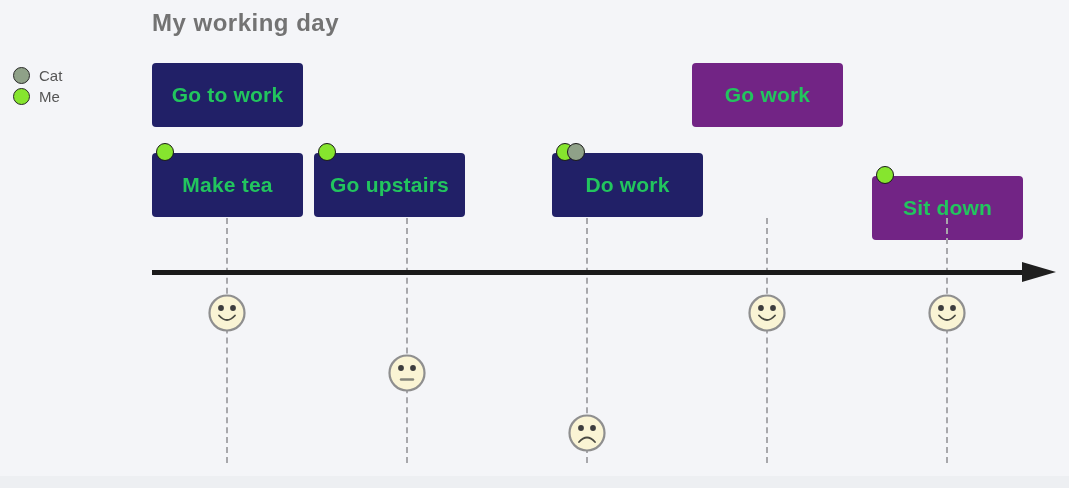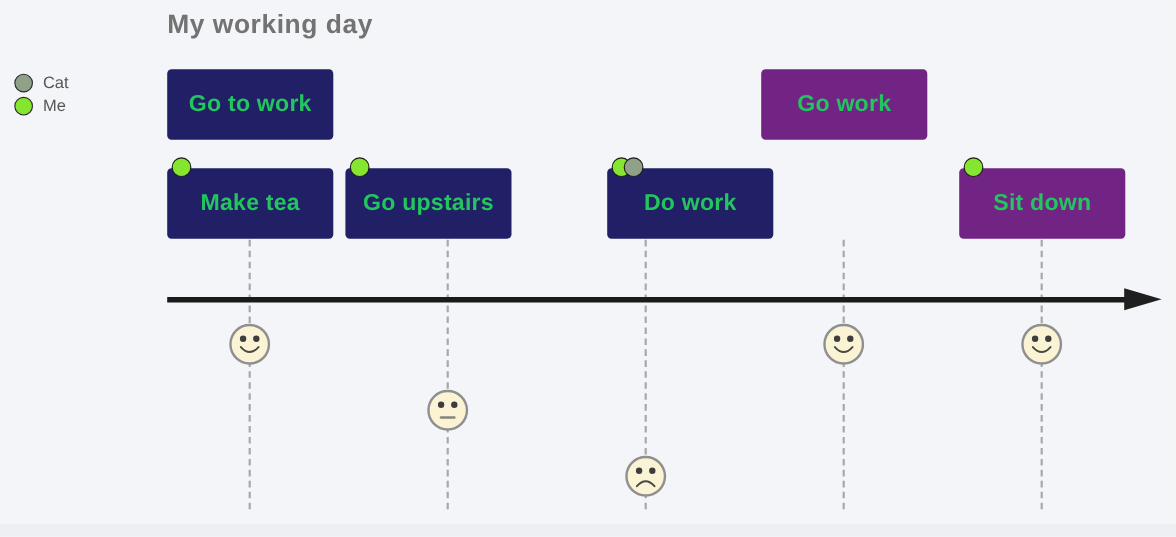--- a/index.html
+++ b/index.html
@@ -69,21 +69,21 @@
     font-size: 21px;
     font-weight: bold;
     letter-spacing: 0.2px;
   }
   .row1 { top: 63px; }
   .row2 { top: 153px; }
   .col1 { left: 152px; }
   .col2 { left: 314px; }
   .col3 { left: 512px; margin-left: 40px; }
   .col4 { left: 692px; }
-  .col5 { left: 872px; }
+  .col5 { left: 872px; margin-top: 23px; }
 
   
   .p-dot {
     position: absolute;
     width: 16px; height: 16px;
     border-radius: 50%;
     border: 1.5px solid #1b1b1b;
     box-sizing: content-box;
     top: -10px;
   }

